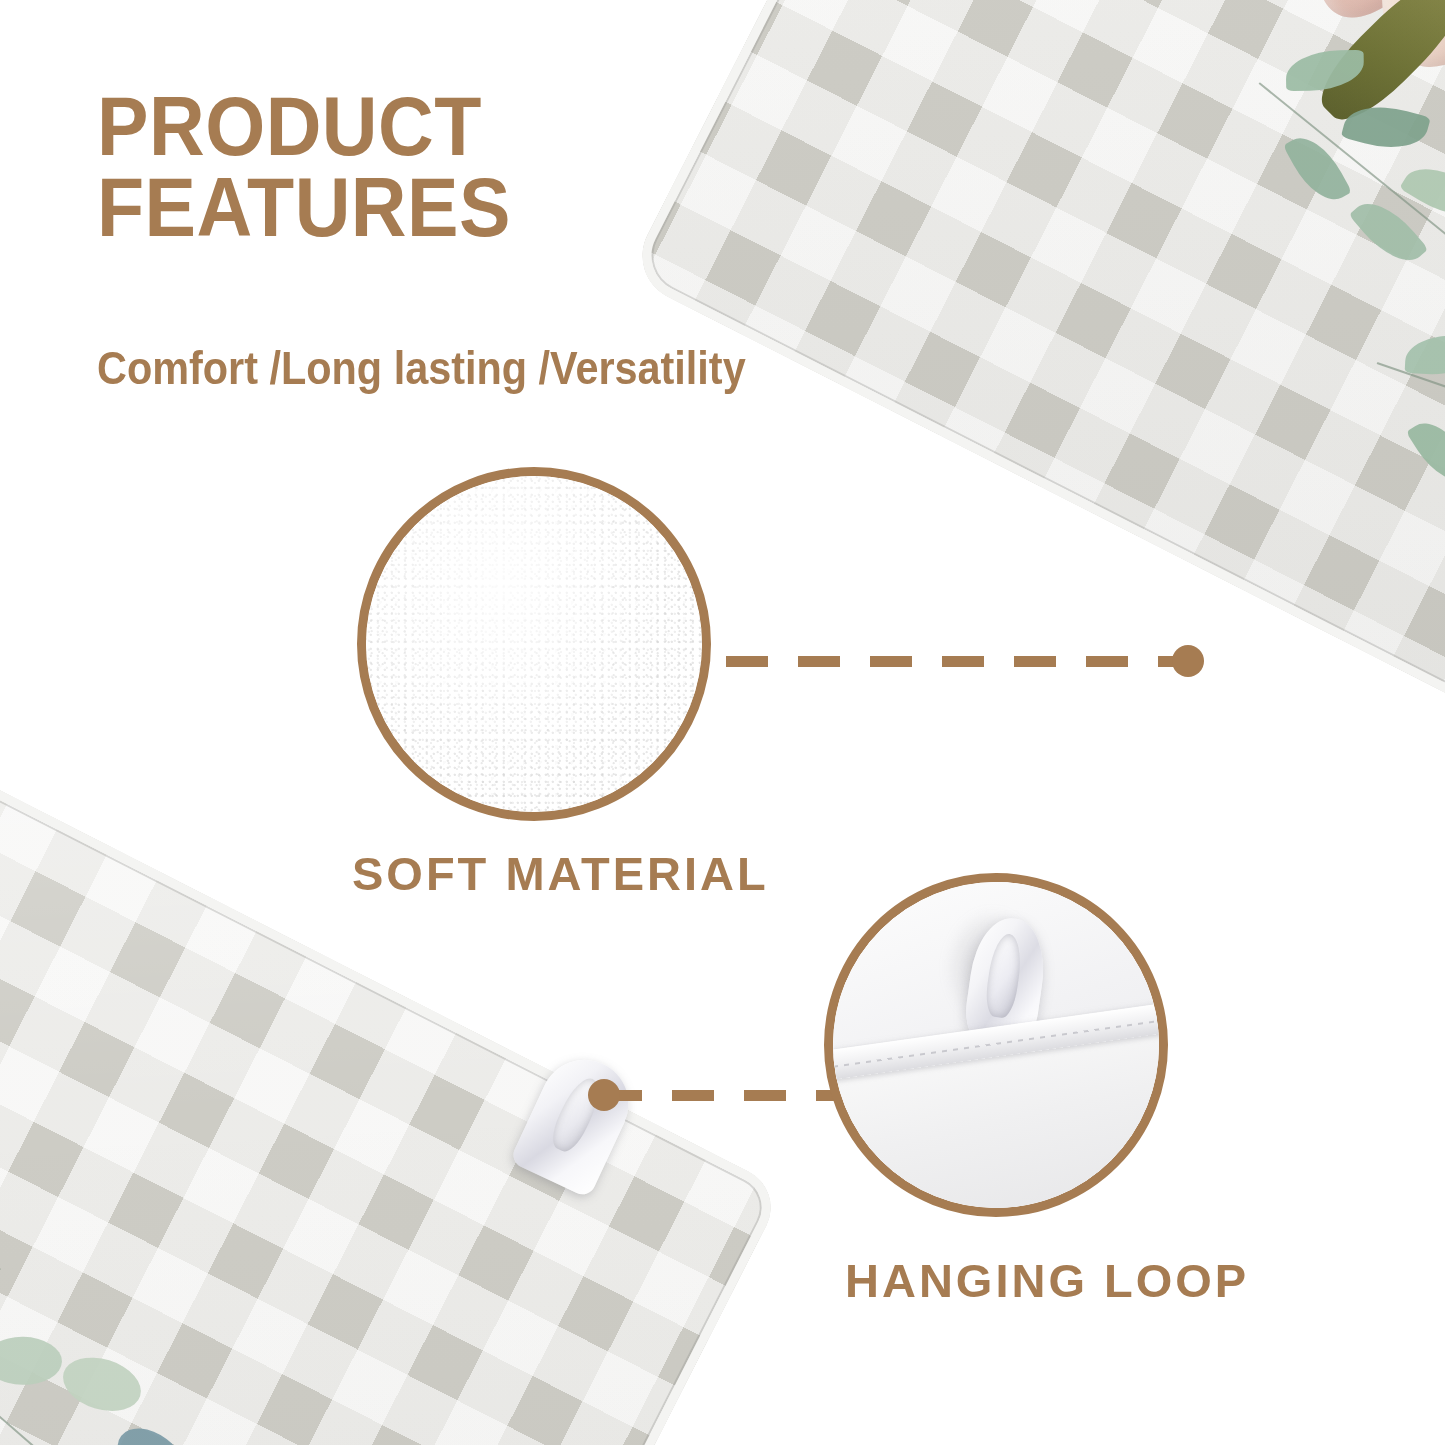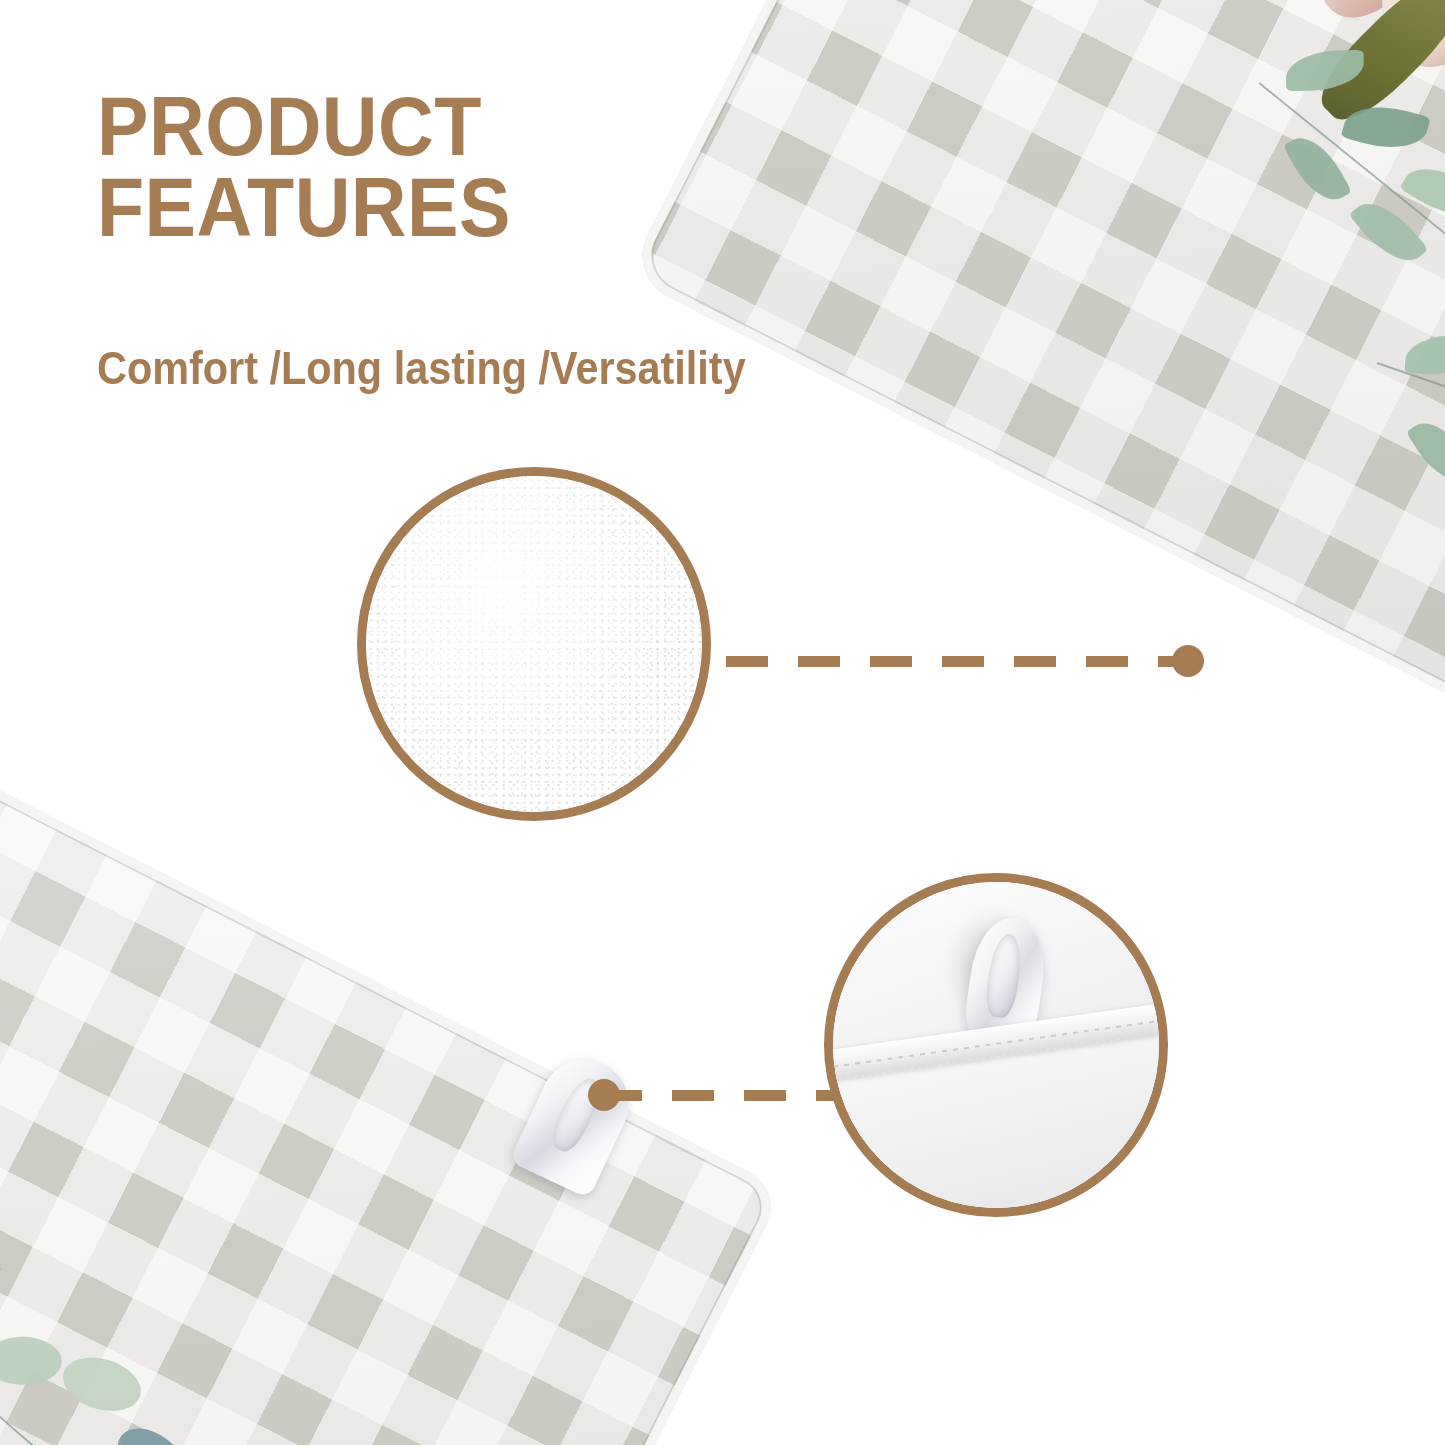--- a/index.html
+++ b/index.html
@@ -330,14 +330,16 @@
       <div class="bigloop"></div>
       <div class="fabric-lower"></div>
       <div class="seam"></div>
     </div>
   </div>
 
   <div class="title">PRODUCT
 FEATURES</div>
   <div class="subtitle">Comfort /Long lasting /Versatility</div>
 
+  <div class="label" id="label-soft">SOFT MATERIAL</div>
+  <div class="label" id="label-loop">HANGING LOOP</div>
 
 </div>
 
 </body></html>

